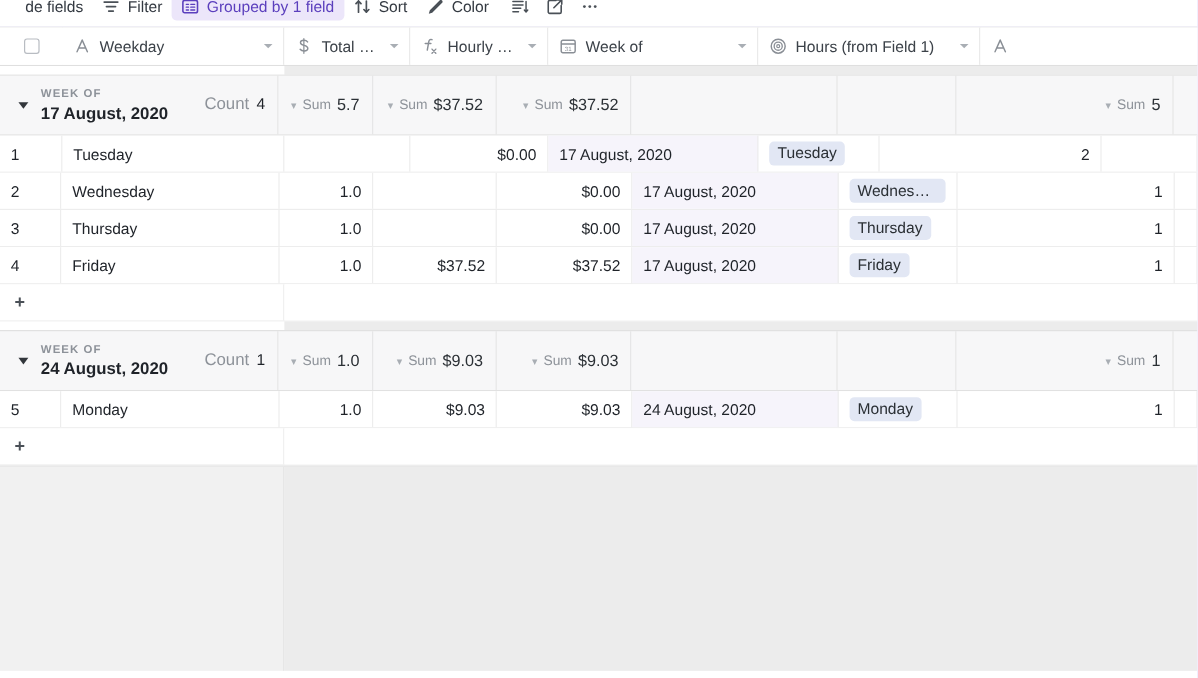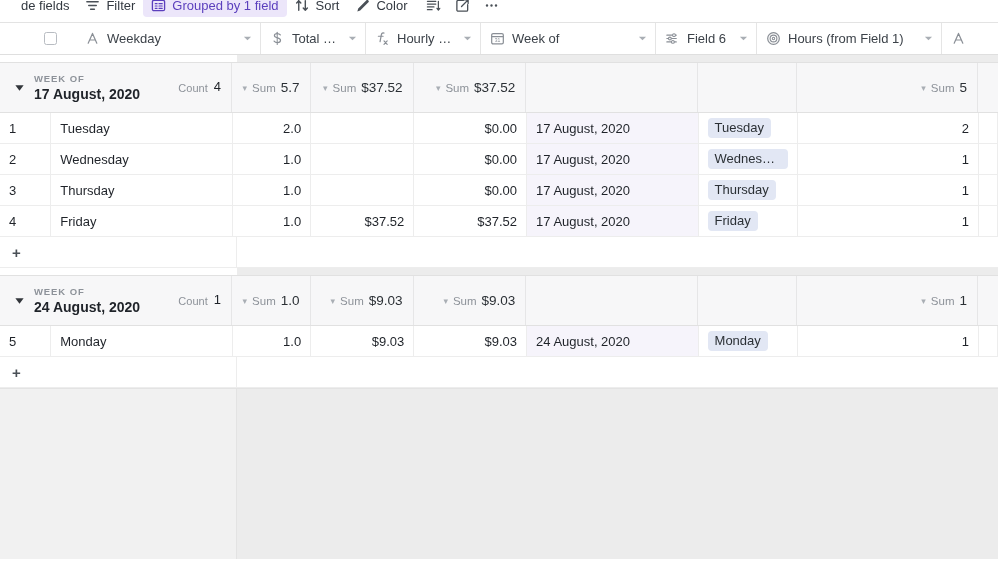--- a/index.html
+++ b/index.html
@@ -34,21 +34,20 @@
   .tb-ico svg { display:block; }
 
   
   .fieldbar {
     position: absolute; left:0; top: 22px; width: 998px; height: 33px;
     background:#ffffff;
     border-top: 1px solid #e3e3e3;
     border-bottom: 1px solid #dfdfdf;
     display: flex; align-items: stretch;
     z-index: 4;
-    padding-left: 24px;
   }
   .fh {
     display:flex; align-items:center;
     border-right: 1px solid #e5e5e5;
     padding: 0 8px;
     font-size: 13px; color: #3c4249;
     position: relative;
     background:#fff;
     cursor: pointer;
   }
@@ -80,21 +79,21 @@
   .gh-title {
     width: 237px; display:flex; align-items:center; gap:0; padding:0 10px 0 8px;
   }
   .gh-caret {
     width:18px; flex:none; display:flex; align-items:center; justify-content:center; color:#32363b; cursor:pointer;
   }
   .gh-text { flex:1; display:flex; flex-direction:column; justify-content:center; gap:2px; padding-left:6px;}
   .gh-kicker { font-size:9.5px; letter-spacing:.9px; color:#8d9299; font-weight:600; text-transform:uppercase; }
   .gh-value { font-size:14px; color:#1f2329; font-weight:bold; }
   .gh-count { display:flex; align-items:flex-end; gap:6px; padding-bottom:3px; }
-  .gh-count .k { font-size:11px; color:#8d9299; }
+  .gh-count .k { font-size:14px; color:#8d9299; }
   .gh-count .v { font-size:13px; color:#1f2329; }
 
   .gsum { justify-content:flex-end; gap:5px; color:#575d64; }
   .gsum .scaret { color:#a9aeb4; font-size:9px; }
   .gsum .slabel { font-size:11.5px; color:#8d9299; }
   .gsum .sval { font-size:13.5px; color:#2b3035; }
 
   
   .gutter { height: 7px; width:998px; display:flex; }
   .gutter .left { width:237px; background:#ffffff; }
@@ -279,36 +278,20 @@
           </svg>
       </span>
       <span class="flabel">Week of</span>
       <span class="fcaret">
         <svg width="9" height="9" viewBox="0 0 10 10">
             <path d="M1 3 5 7l4-4" fill="#a9aeb4"></path>
           </svg>
       </span>
     </div>
 
-    <div class="fh" style="width:101px;">
-      <span class="fico">
-        <svg width="15" height="15" viewBox="0 0 16 16">
-            <path d="M2 4.4h10M2 8h10M2 11.6h10" stroke="#8a8f96" stroke-width="1.3" stroke-linecap="round"></path>
-            <circle cx="9.6" cy="4.4" r="1.5" fill="#fff" stroke="#8a8f96" stroke-width="1.2"></circle>
-            <circle cx="5.2" cy="8" r="1.5" fill="#fff" stroke="#8a8f96" stroke-width="1.2"></circle>
-            <circle cx="8.4" cy="11.6" r="1.5" fill="#fff" stroke="#8a8f96" stroke-width="1.2"></circle>
-          </svg>
-      </span>
-      <span class="flabel">Field 6</span>
-      <span class="fcaret">
-        <svg width="9" height="9" viewBox="0 0 10 10">
-            <path d="M1 3 5 7l4-4" fill="#a9aeb4"></path>
-          </svg>
-      </span>
-    </div>
 
     <div class="fh" style="width:185px;">
       <span class="fico">
         <svg width="15" height="15" viewBox="0 0 16 16">
             <circle cx="8" cy="8" r="6.2" stroke="#8a8f96" stroke-width="1.3" fill="none"></circle>
             <circle cx="8" cy="8" r="3.6" stroke="#8a8f96" stroke-width="1.2" fill="none"></circle>
             <circle cx="8" cy="8" r="1.3" stroke="#8a8f96" stroke-width="1.1" fill="none"></circle>
           </svg>
       </span>
       <span class="flabel">Hours (from Field 1)</span>
@@ -372,21 +355,20 @@
         <span class="scaret">▾</span>
         <span class="slabel">Sum</span>
         <span class="sval">5</span>
       </div>
       <div class="gcell" style="flex:1;border-right:none;"></div>
     </div>
 
     <div class="row drow">
       <div class="cell c-num">1</div>
       <div class="cell c-name">Tuesday</div>
-      <div class="cell c-hours">2.0</div>
       <div class="cell c-total"></div>
       <div class="cell c-hourly">$0.00</div>
       <div class="cell c-weekof">17 August, 2020</div>
       <div class="cell c-field6">
           <span class="chip">Tuesday</span>
         </div>
       <div class="cell c-hoursfrom">2</div>
       <div class="cell c-tail"></div>
     </div>
 

